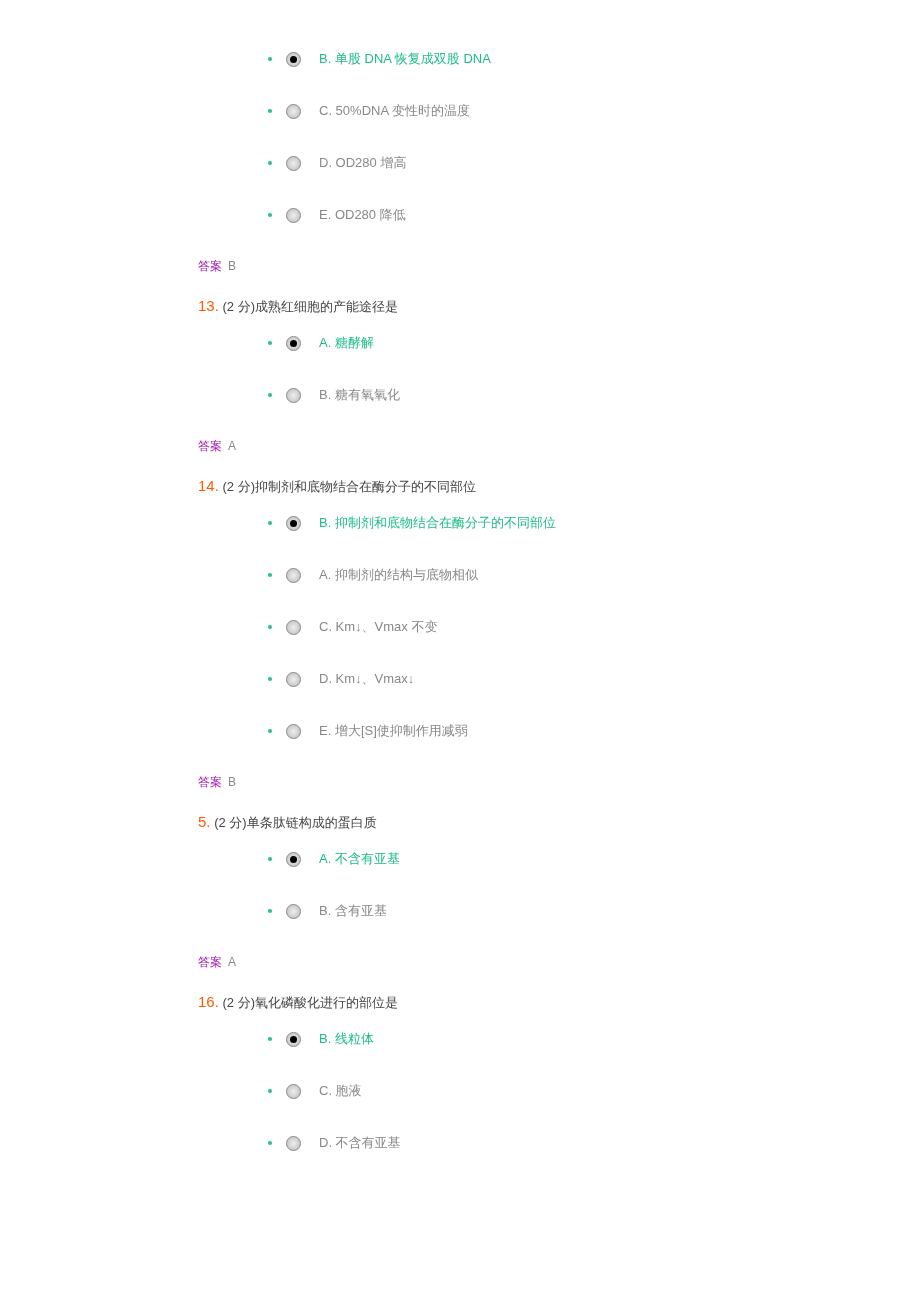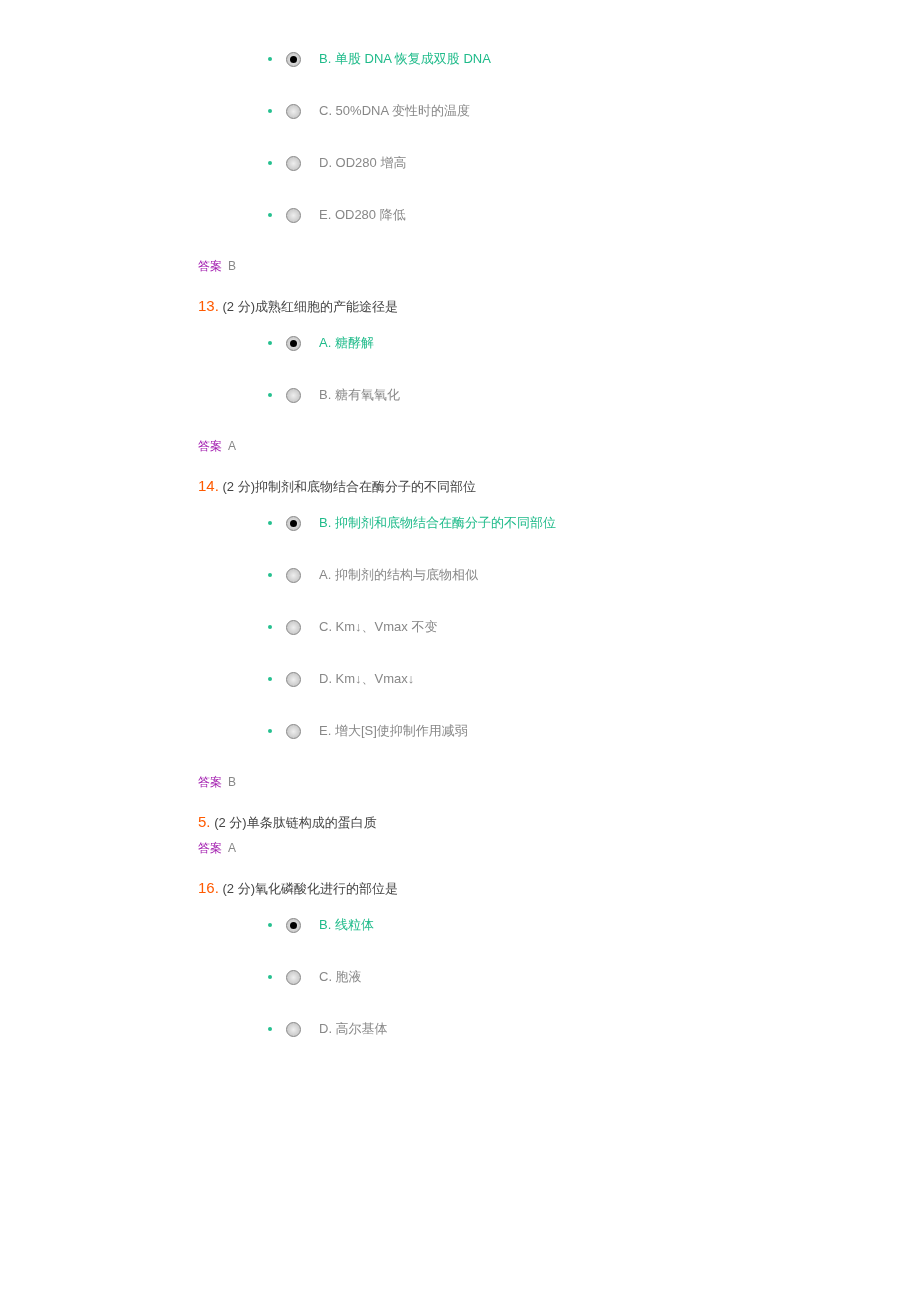--- a/index.html
+++ b/index.html
@@ -84,34 +84,46 @@
           <span class="opt-label">D. Km↓、Vmax↓</span>
         </li>
         <li>
           <span class="bullet"></span>
           <span class="radio"></span>
           <span class="opt-label">E.  增大[S]使抑制作用减弱</span>
         </li>
       </ul>
       <div class="answer"><span class="answer-label">答案</span><span class="answer-key">B</span></div>
       <div class="question"><span class="qnum">5.</span> <span class="qpoints">(2 分)</span><span class="qtext">单条肽链构成的蛋白质</span></div>
+      <ul class="options">
+        <li>
+          <span class="bullet"></span>
+          <span class="radio checked"></span>
+          <span class="opt-label correct">A.  不含有亚基</span>
+        </li>
+        <li>
+          <span class="bullet"></span>
+          <span class="radio"></span>
+          <span class="opt-label">B.  含有亚基</span>
+        </li>
+      </ul>
       <div class="answer"><span class="answer-label">答案</span><span class="answer-key">A</span></div>
       <div class="question"><span class="qnum">16.</span> <span class="qpoints">(2 分)</span><span class="qtext">氧化磷酸化进行的部位是</span></div>
       <ul class="options">
         <li>
           <span class="bullet"></span>
           <span class="radio checked"></span>
           <span class="opt-label correct">B.  线粒体</span>
         </li>
         <li>
           <span class="bullet"></span>
           <span class="radio"></span>
           <span class="opt-label">C.  胞液</span>
         </li>
         <li>
           <span class="bullet"></span>
           <span class="radio"></span>
-          <span class="opt-label">D.  高尔基体</span>
+          <span class="opt-label">D.  不含有亚基</span>
         </li>
       </ul>
     </div>
 
 </div>
 
 </body></html>

